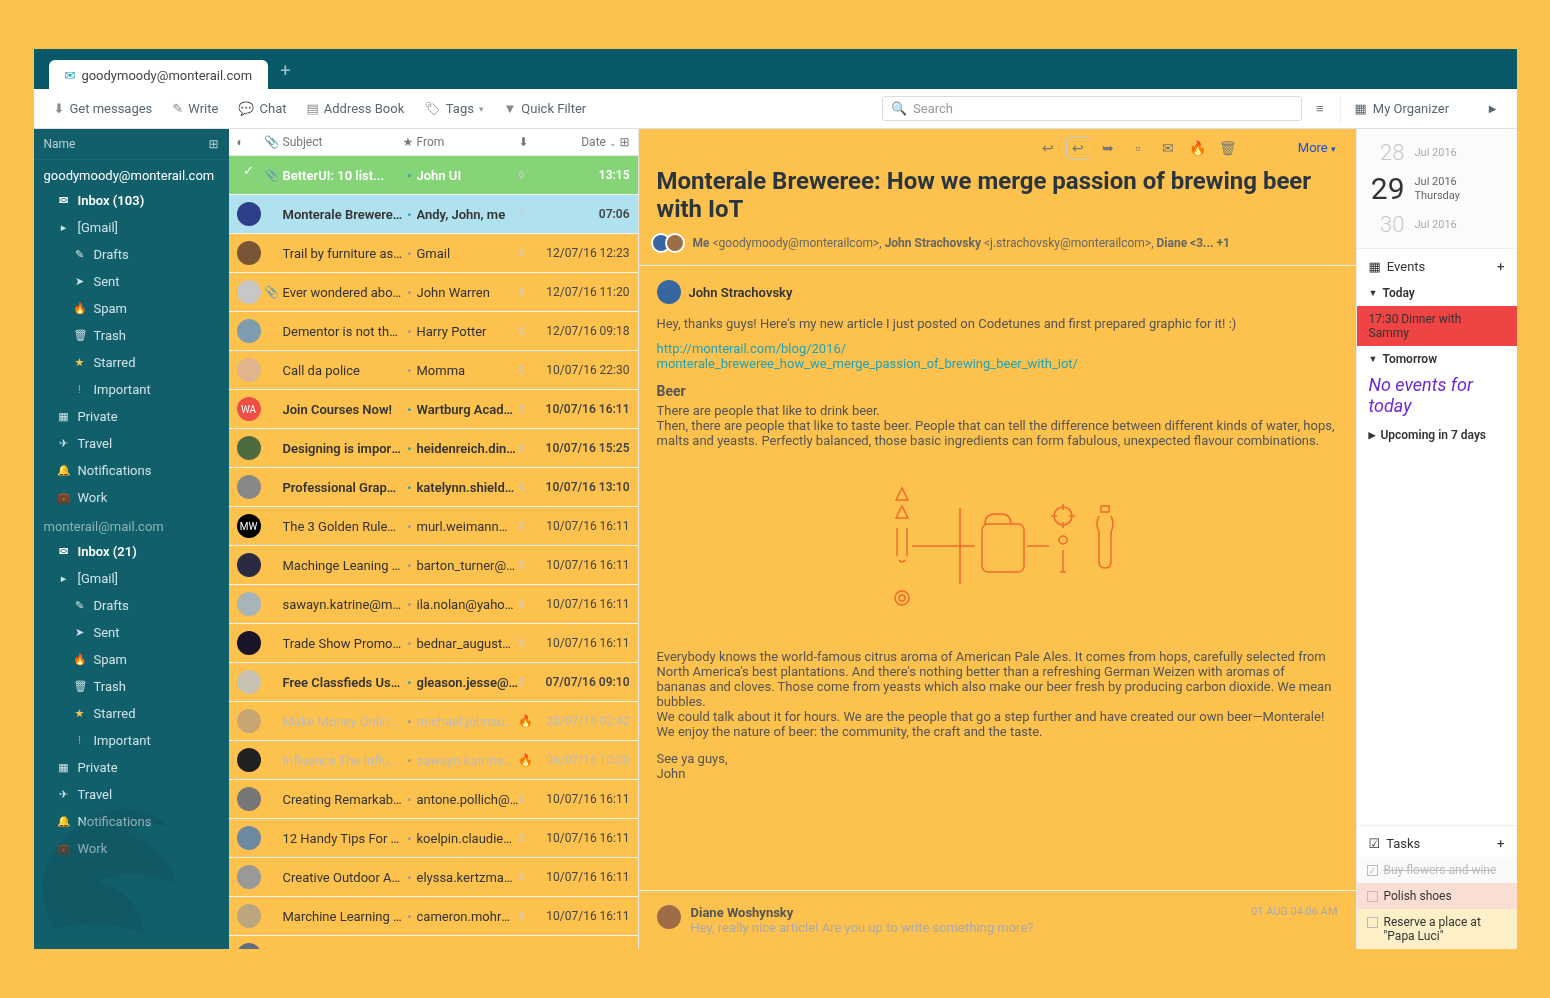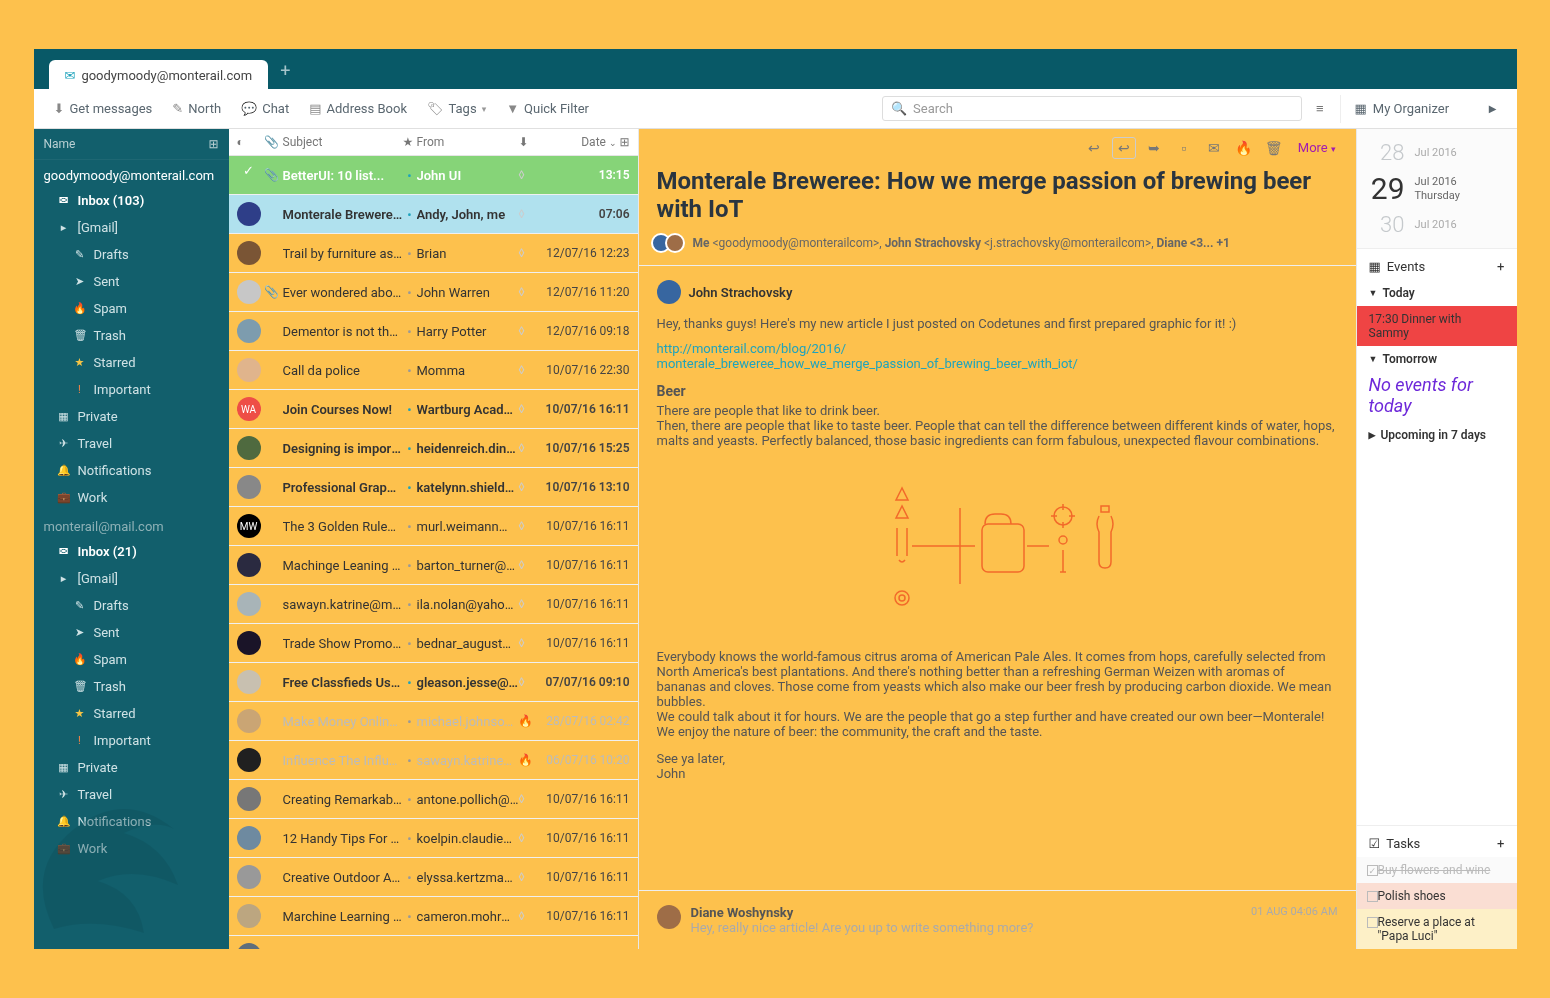--- a/index.html
+++ b/index.html
@@ -49,21 +49,21 @@
 .row .date { width:95px; text-align:right; color:#444; font-size:12px; }
 .row.selected { background:#b0e1ee; }
 .row.checked { background:#86d478; color:#fff; }
 .row.checked .sub,.row.checked .from,.row.checked .date{ color:#fff;}
 .row.dim .sub, .row.dim .from, .row.dim .date { color:#bbb; }
 .row .flame { color:#f26a2a; }
 .reader { flex:1; display:flex; flex-direction:column; border-right:1px solid #e8e8e8; }
 .rd-actions { display:flex; justify-content:flex-end; padding:8px 14px 0; gap:6px; }
 .rd-act { width:24px; height:22px; border:1px solid transparent; border-radius:3px; display:flex; align-items:center; justify-content:center; color:#777; cursor:pointer; font-size:14px; }
 .rd-act.sel { border-color:#ccc; }
-.rd-more { color:#a21caf; padding:3px 6px; font-size:13px; cursor:pointer; }
+.rd-more { color:#1d4ed8; padding:3px 6px; font-size:13px; cursor:pointer;margin-left:46px; }
 .rd-title { font-size:24px; font-weight:700; color:#2a3540; padding:8px 18px 10px; }
 .rd-recip { display:flex; align-items:center; padding:0 18px 12px; gap:8px; font-size:12px; color:#666; border-bottom:1px solid #eee; }
 .rd-recip .avs { display:flex; }
 .rd-recip .avs span { width:20px; height:20px; border-radius:50%; background:#777; border:2px solid #fff; margin-left:-6px; }
 .body { padding:14px 18px; overflow-y:auto; flex:1; font-size:13px; color:#555;}
 .sender { display:flex; align-items:center; gap:8px; font-weight:600; color:#333; margin-bottom:12px;}
 .sender .av{ width:24px;height:24px;border-radius:50%;background:#3766a0;}
 .link { color:#1fa3bc; word-break:break-all;margin-top:40px; }
 .h4 { font-weight:700; font-size:14px; color:#555; margin:12px 0 4px; }
 .diagram { margin:20px 0 18px; text-align:center; }
@@ -74,21 +74,21 @@
 .date-row { display:flex; align-items:center; padding:3px 14px; gap:10px;}
 .date-row .num { font-size:22px; color:#c5c9cc; width:34px; text-align:right; font-weight:300;}
 .date-row.today .num { font-size:30px; color:#333; font-weight:400;}
 .date-row .info { font-size:11px; color:#aaa; line-height:1.2;}
 .date-row.today .info { color:#666;}
 .sect { padding:10px 12px 6px; display:flex; justify-content:space-between; color:#333; font-size:13px; border-top:1px solid #eee;}
 .subhead { padding:6px 12px; font-size:12px; font-weight:600; color:#333; display:flex; align-items:center; gap:5px;}
 .event-item { padding:6px 12px; font-size:12px; }
 .ev-today { background:#ef4444; }
 .no-events { color:#6d28d9; font-style:italic; padding:2px 12px 6px; font-size:18px;}
-.task { padding:6px 10px; font-size:12px; display:flex; gap:0; }
+.task { padding:6px 10px; font-size:12px; display:flex; gap:6px; }
 .task.done { color:#bbb; background:#fafafa; }
 .task.t1 { background:#faded3; }
 .task.t2 { background:#fdf0c7; }
 .chk { width:11px; height:11px; border:1px solid #bbb; display:inline-block; margin-top:2px; flex-shrink:0;}
 .chk.done::after{ content:"✓"; font-size:9px; color:#bbb; position:relative; top:-3px; left:1px;}
 </style>
 </head>
 <body>
 
 <div class="frame">
@@ -100,21 +100,21 @@
     <div class="tab-plus">+</div>
   </div>
 
   <div class="toolbar">
     <div class="tool-item">
         <span class="ico">⬇</span>
         <span>Get messages</span>
       </div>
     <div class="tool-item">
         <span class="ico">✎</span>
-        <span>North</span>
+        <span>Write</span>
       </div>
     <div class="tool-item">
         <span class="ico">💬</span>
         <span>Chat</span>
       </div>
     <div class="tool-item">
         <span class="ico">▤</span>
         <span>Address Book</span>
       </div>
     <div class="tool-item">
@@ -280,21 +280,21 @@
             <div class="dot">•</div>
             <div class="from">Andy, John, me</div>
             <div class="hot">◊</div>
             <div class="date">07:06</div>
           </div>
           <div class="row">
             <div class="av" style="background: rgb(122, 85, 53);"></div>
             <div class="att"></div>
             <div class="sub">Trail by furniture as...</div>
             <div class="dot">•</div>
-            <div class="from">Brian</div>
+            <div class="from">Gmail</div>
             <div class="hot">◊</div>
             <div class="date">12/07/16 12:23</div>
           </div>
           <div class="row">
             <div class="av" style="background: rgb(199, 199, 199);"></div>
             <div class="att">📎</div>
             <div class="sub">Ever wondered abou...</div>
             <div class="dot">•</div>
             <div class="from">John Warren</div>
             <div class="hot">◊</div>
@@ -499,21 +499,21 @@
                 <path d="M196 42 v-6 M196 54 v6 M190 48 h-6 M202 48 h6"></path>
             <path d="M196 82 v22 M193 104 h6"></path>
                 <circle cx="196" cy="72" r="4"></circle>
             <path d="M234 38 h8 v6 h-8 z M232 48 q-4 8 0 16 v30 q0 6 6 6 t6 -6 v-30 q4 -8 0 -16"></path>
             <path d="M160 78 h22"></path>
             </g>
           </svg>
         </div>
         <p>Everybody knows the world-famous citrus aroma of American Pale Ales. It comes from hops, carefully selected from North America's best plantations. And there's nothing better than a refreshing German Weizen with aromas of bananas and cloves. Those come from yeasts which also make our beer fresh by producing carbon dioxide. We mean bubbles.</p>
         <p>We could talk about it for hours. We are the people that go a step further and have created our own beer—Monterale! We enjoy the nature of beer: the community, the craft and the taste.</p>
-        <p style="margin-top:12px;"><span>See ya later,</span><br><span>John</span></p>
+        <p style="margin-top:12px;"><span>See ya guys,</span><br><span>John</span></p>
       </div>
       <div class="reply">
         <span class="av"></span>
         <div style="flex:1;">
           <div style="display:flex;justify-content:space-between;">
               <b style="color:#555;">Diane Woshynsky</b>
               <span style="color:#aaa;font-size:11px;">01 AUG 04:06 AM</span>
             </div>
           <div style="color:#aaa;">Hey, really nice article! Are you up to write something more?</div>
         </div>

